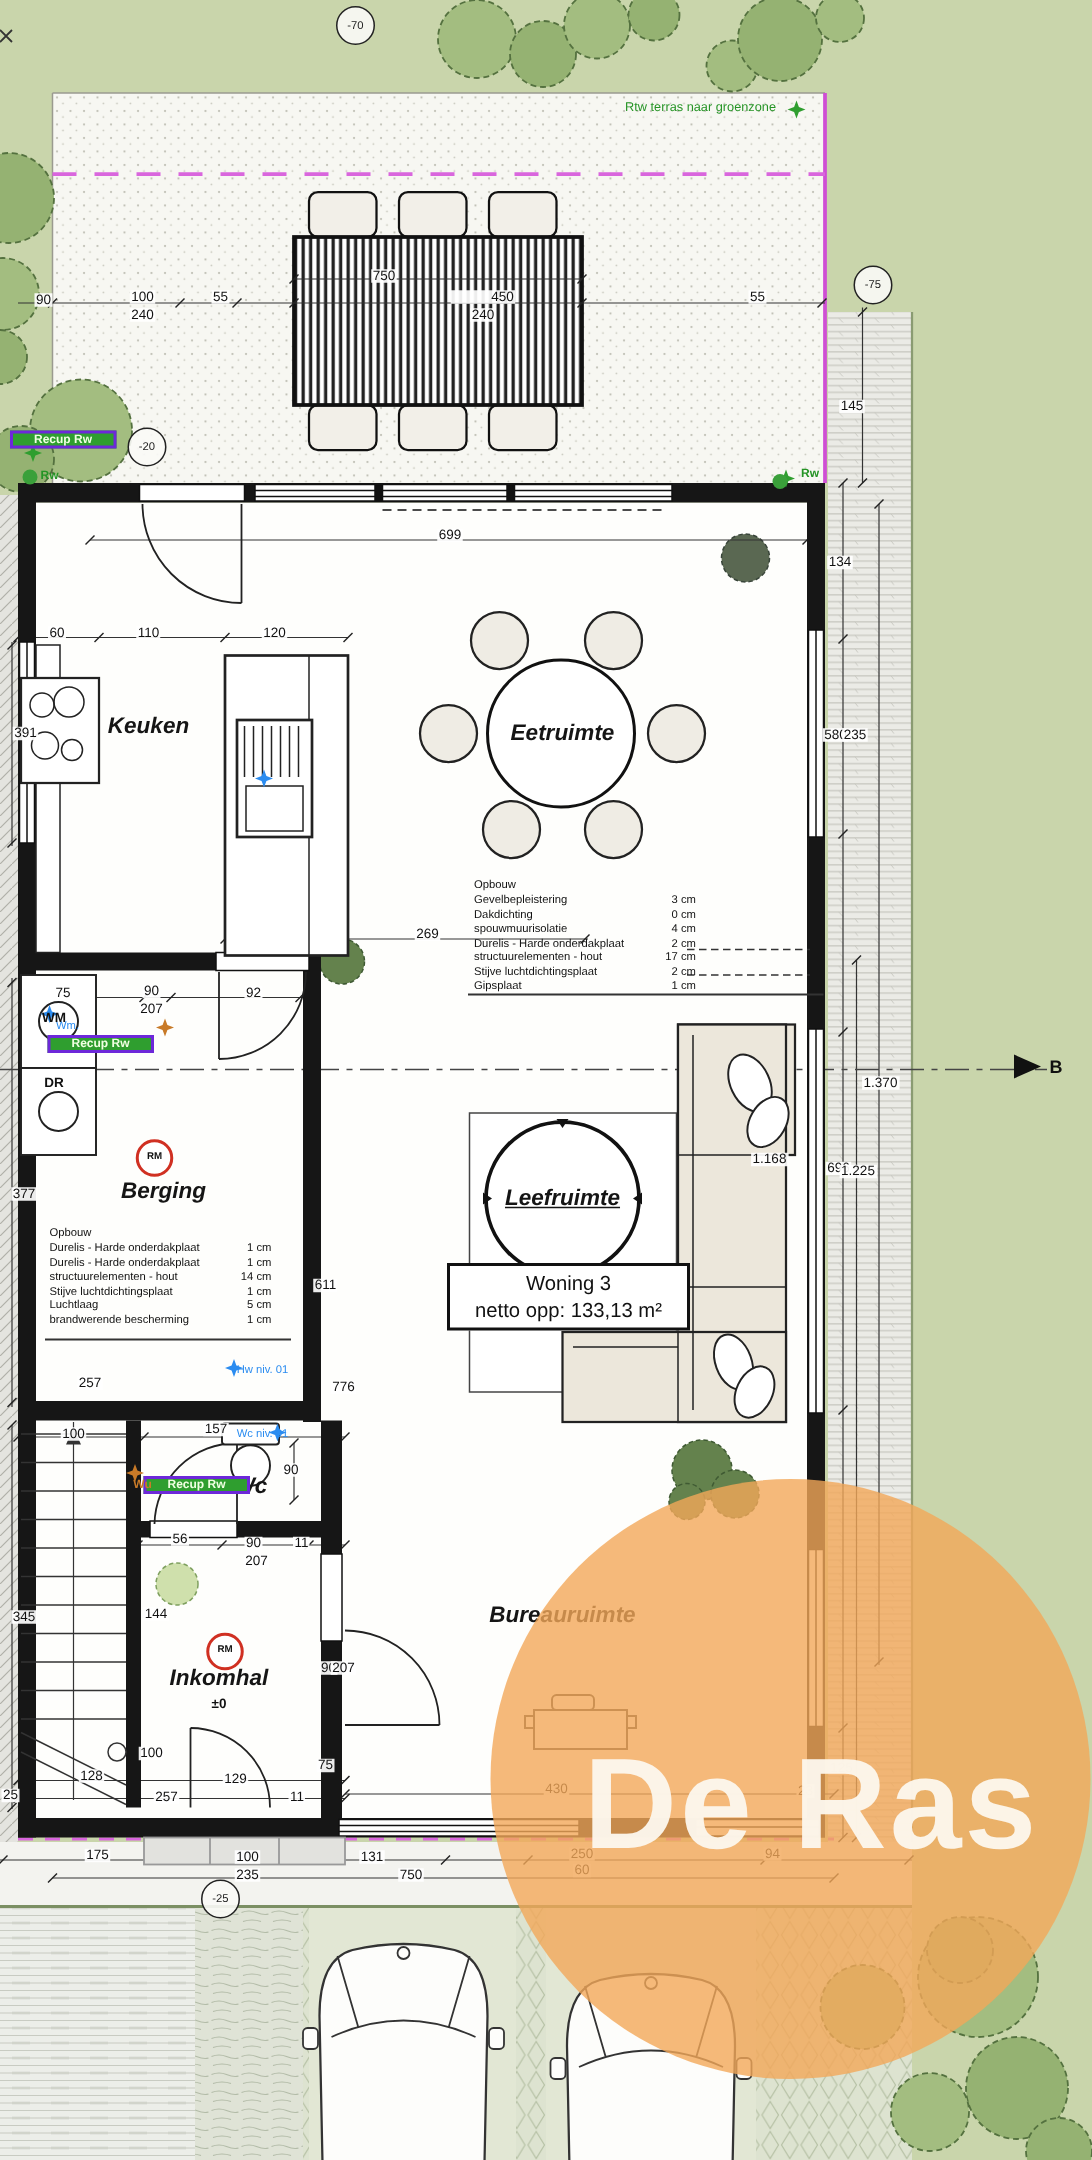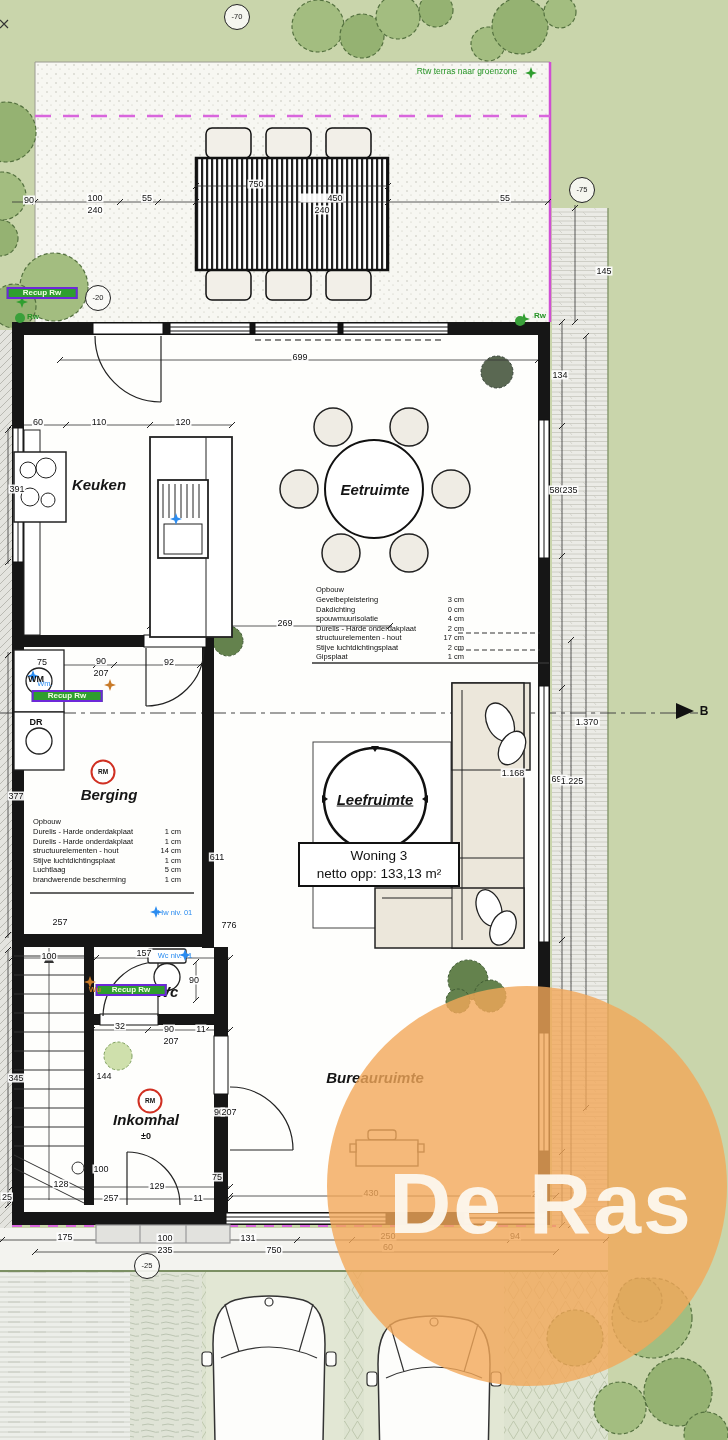--- a/index.html
+++ b/index.html
@@ -439,21 +439,21 @@
       <span class="room" style="left: 146px; top: 1119px;">Inkomhal</span>
       <span class="room" style="left: 375px; top: 1077px;">Bureauruimte</span>
       <span class="dim" style="left: 29px; top: 200px;">90</span>
       <span class="dim" style="left: 95px; top: 198px;">100</span>
       <span class="dim" style="left: 95px; top: 210px;">240</span>
       <span class="dim" style="left: 147px; top: 198px;">55</span>
       <span class="dim" style="left: 256px; top: 184px;">750</span>
       <span class="dim" style="left: 322px; top: 198px; padding-left: 27px;">450</span>
       <span class="dim" style="left: 322px; top: 210px;">240</span>
       <span class="dim" style="left: 505px; top: 198px;">55</span>
-      <span class="dim vert" style="left: 604px; top: 271px;">145</span>
+      <span class="dim vert" style="left: 568px; top: 271px;">145</span>
       <span class="dim" style="left: 300px; top: 357px;">699</span>
       <span class="dim" style="left: 38px; top: 422px;">60</span>
       <span class="dim" style="left: 99px; top: 422px;">110</span>
       <span class="dim" style="left: 183px; top: 422px;">120</span>
       <span class="dim vert" style="left: 17px; top: 489px;">391</span>
       <span class="dim vert" style="left: 560px; top: 375px;">134</span>
       <span class="dim vert" style="left: 557px; top: 490px;">580</span>
       <span class="dim vert" style="left: 570px; top: 490px;">235</span>
       <span class="dim" style="left: 285px; top: 623px;">269</span>
       <span class="dim" style="left: 42px; top: 662px;">75</span>
@@ -464,21 +464,21 @@
       <span class="dim vert" style="left: 217px; top: 857px;">611</span>
       <span class="dim vert" style="left: 513px; top: 773px;">1.168</span>
       <span class="dim vert" style="left: 587px; top: 722px;">1.370</span>
       <span class="dim vert" style="left: 559px; top: 779px;">696</span>
       <span class="dim vert" style="left: 572px; top: 781px;">1.225</span>
       <span class="dim" style="left: 60px; top: 922px;">257</span>
       <span class="dim vert" style="left: 229px; top: 925px;">776</span>
       <span class="dim" style="left: 49px; top: 956px;">100</span>
       <span class="dim" style="left: 144px; top: 953px;">157</span>
       <span class="dim vert" style="left: 194px; top: 980px;">90</span>
-      <span class="dim" style="left: 120px; top: 1026px;">32</span>
+      <span class="dim" style="left: 120px; top: 1026px;">56</span>
       <span class="dim" style="left: 169px; top: 1029px;">90</span>
       <span class="dim" style="left: 171px; top: 1041px;">207</span>
       <span class="dim" style="left: 201px; top: 1029px;">11</span>
       <span class="dim vert" style="left: 104px; top: 1076px;">144</span>
       <span class="dim vert" style="left: 16px; top: 1078px;">345</span>
       <span class="dim vert" style="left: 219px; top: 1112px;">90</span>
       <span class="dim vert" style="left: 229px; top: 1112px;">207</span>
       <span class="dim vert" style="left: 101px; top: 1169px;">100</span>
       <span class="dim" style="left: 61px; top: 1184px;">128</span>
       <span class="dim" style="left: 157px; top: 1186px;">129</span>

